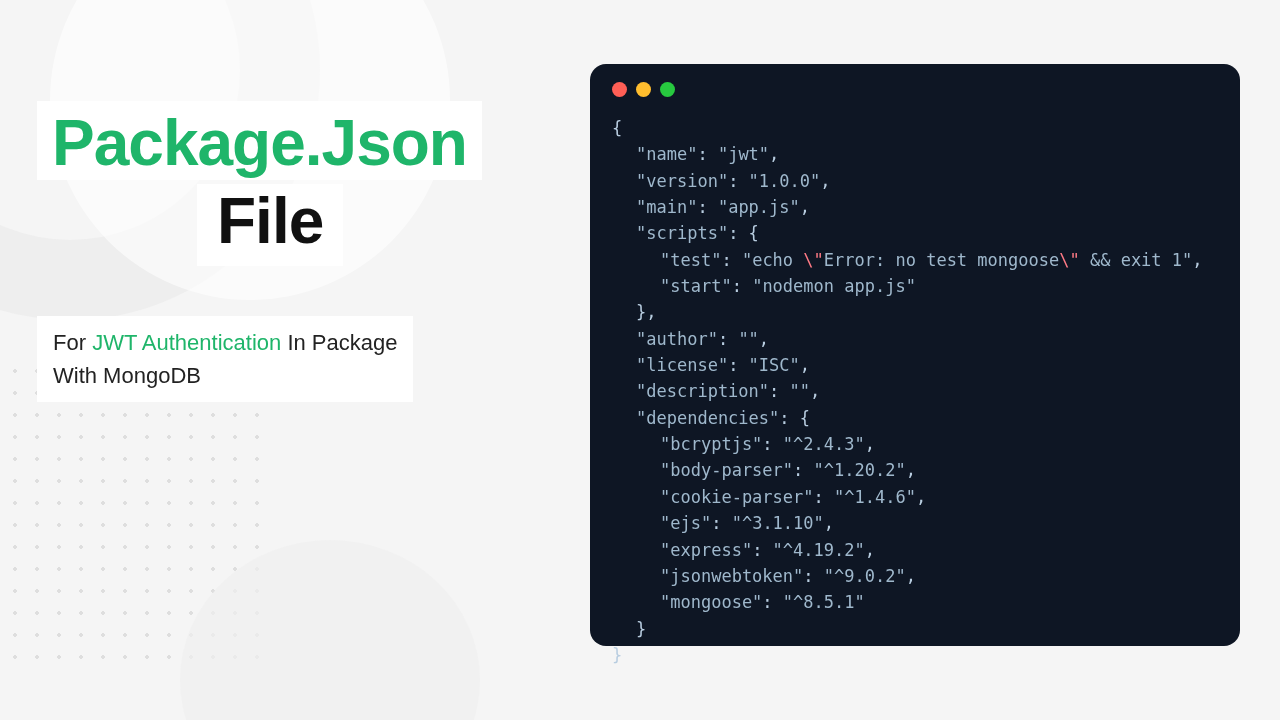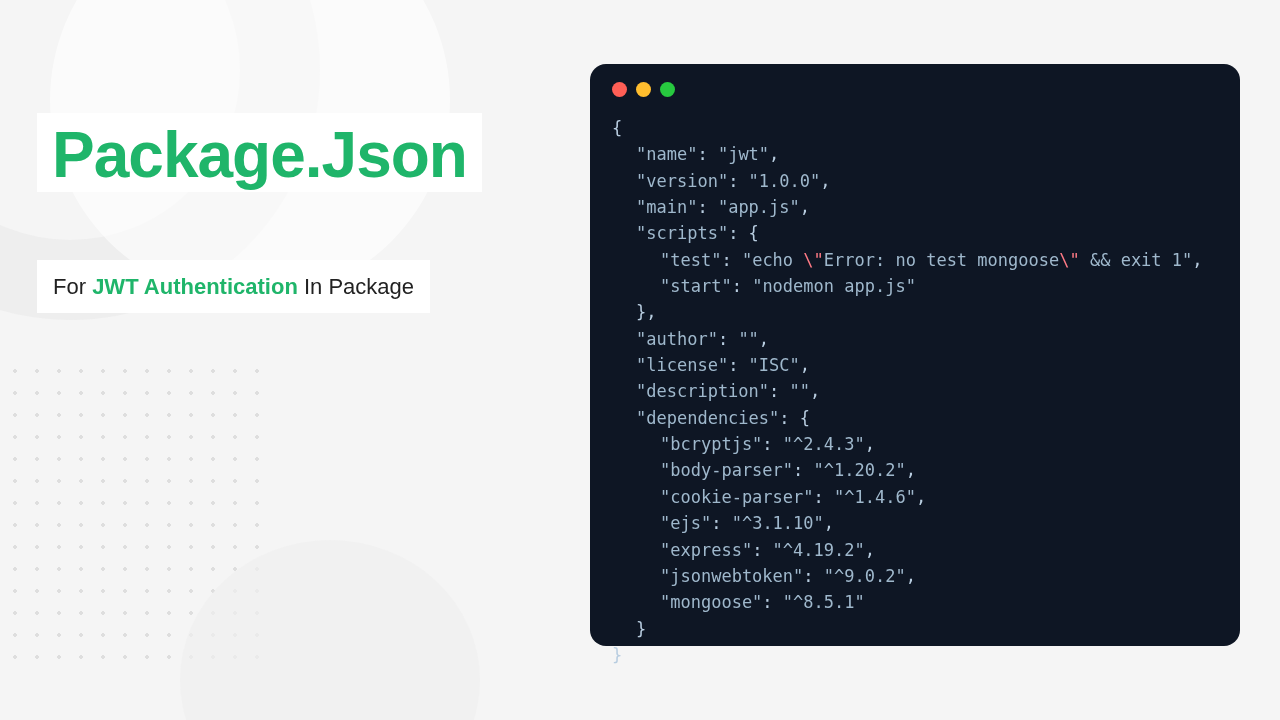--- a/index.html
+++ b/index.html
@@ -47,21 +47,21 @@
   height: 280px;
   border-radius: 50%;
   background: #f0f0f0;
   bottom: -100px;
   left: 180px;
   opacity: 0.7;
 }
 .content-left {
   position: absolute;
   left: 37px;
-  top: 113px;
+  top: 101px;
   z-index: 10;
   width: 520px;
 }
 .title-line-1 {
   background: #fff;
   display: inline-block;
   padding: 5px 15px 0px 15px;
   font-size: 64px;
   font-weight: 800;
   color: #1fb56a;
@@ -81,21 +81,21 @@
 .subtitle {
   background: #fff;
   display: inline-block;
   padding: 10px 16px;
   font-size: 22px;
   font-weight: 500;
   color: #222;
   margin-top: 50px;
   line-height: 1.5;
 }
-.subtitle .accent { color: #1fb56a; font-weight: 700; }
+.subtitle .accent { color: #1fb56a; font-weight: 400; }
 .subtitle .normal { font-weight: 500; margin-top: 38px; }
 .code-window {
   position: absolute;
   right: 40px;
   top: 64px;
   width: 650px;
   height: 582px;
   background: #0e1624;
   border-radius: 16px;
   padding: 18px 22px;
@@ -125,25 +125,26 @@
 </head>
 <body>
 
 <div class="bg-circle-2"></div>
 <div class="bg-circle-1"></div>
 <div class="dots"></div>
 <div class="bg-shape"></div>
 
 <div class="content-left">
   <div class="title-line-1">Package.Json</div><br>
-  <br>
+  <div class="title-line-2">File</div><br>
   <div class="subtitle">
     <span class="normal">For</span>
     <span class="accent">JWT Authentication</span>
     <span class="normal">In Package</span><br>
+    <span class="normal">With MongoDB</span>
   </div>
 </div>
 
 <div class="code-window">
   <div class="window-controls">
     <div class="control red"></div>
     <div class="control yellow"></div>
     <div class="control green"></div>
   </div>
   <div class="code-content"><span class="brace">{</span>

